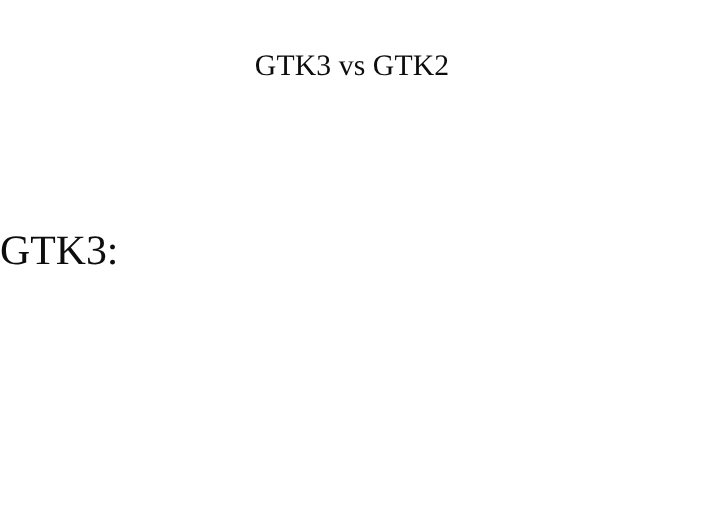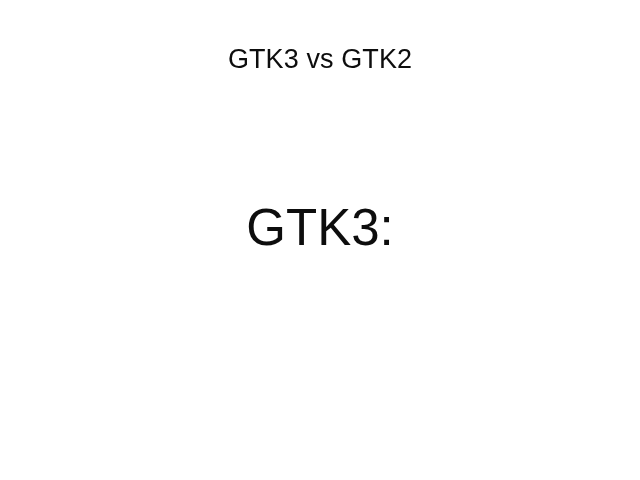--- a/index.html
+++ b/index.html
@@ -8,21 +8,21 @@
     padding: 0;
     background: #ffffff;
   }
 
   #slide {
     position: relative;
     width: 640px;
     height: 480px;
     background: #ffffff;
     overflow: hidden;
-    font-family: Liberation Sans, sans-serif;
+    font-family: Liberation Serif, serif;
     -webkit-font-smoothing: antialiased;
   }
 
   
   .slide-title {
     position: absolute;
     left: 0;
     top: 43px;
     width: 640px;
     text-align: center;
@@ -39,22 +39,22 @@
     position: absolute;
     left: 0;
     top: 205px;
     width: 640px;
     text-align: center;
   }
 
   .body-line {
     display: block;
     width: 640px;
-    text-align: center;
-    font-size: 51px;
+    text-align: left;
+    font-size: 38px;
     line-height: 46px;
     font-weight: 400;
     white-space: pre;
   }
 
   .body-heading {
     color: #0d0d0d;
     margin: 0;
   }
 

